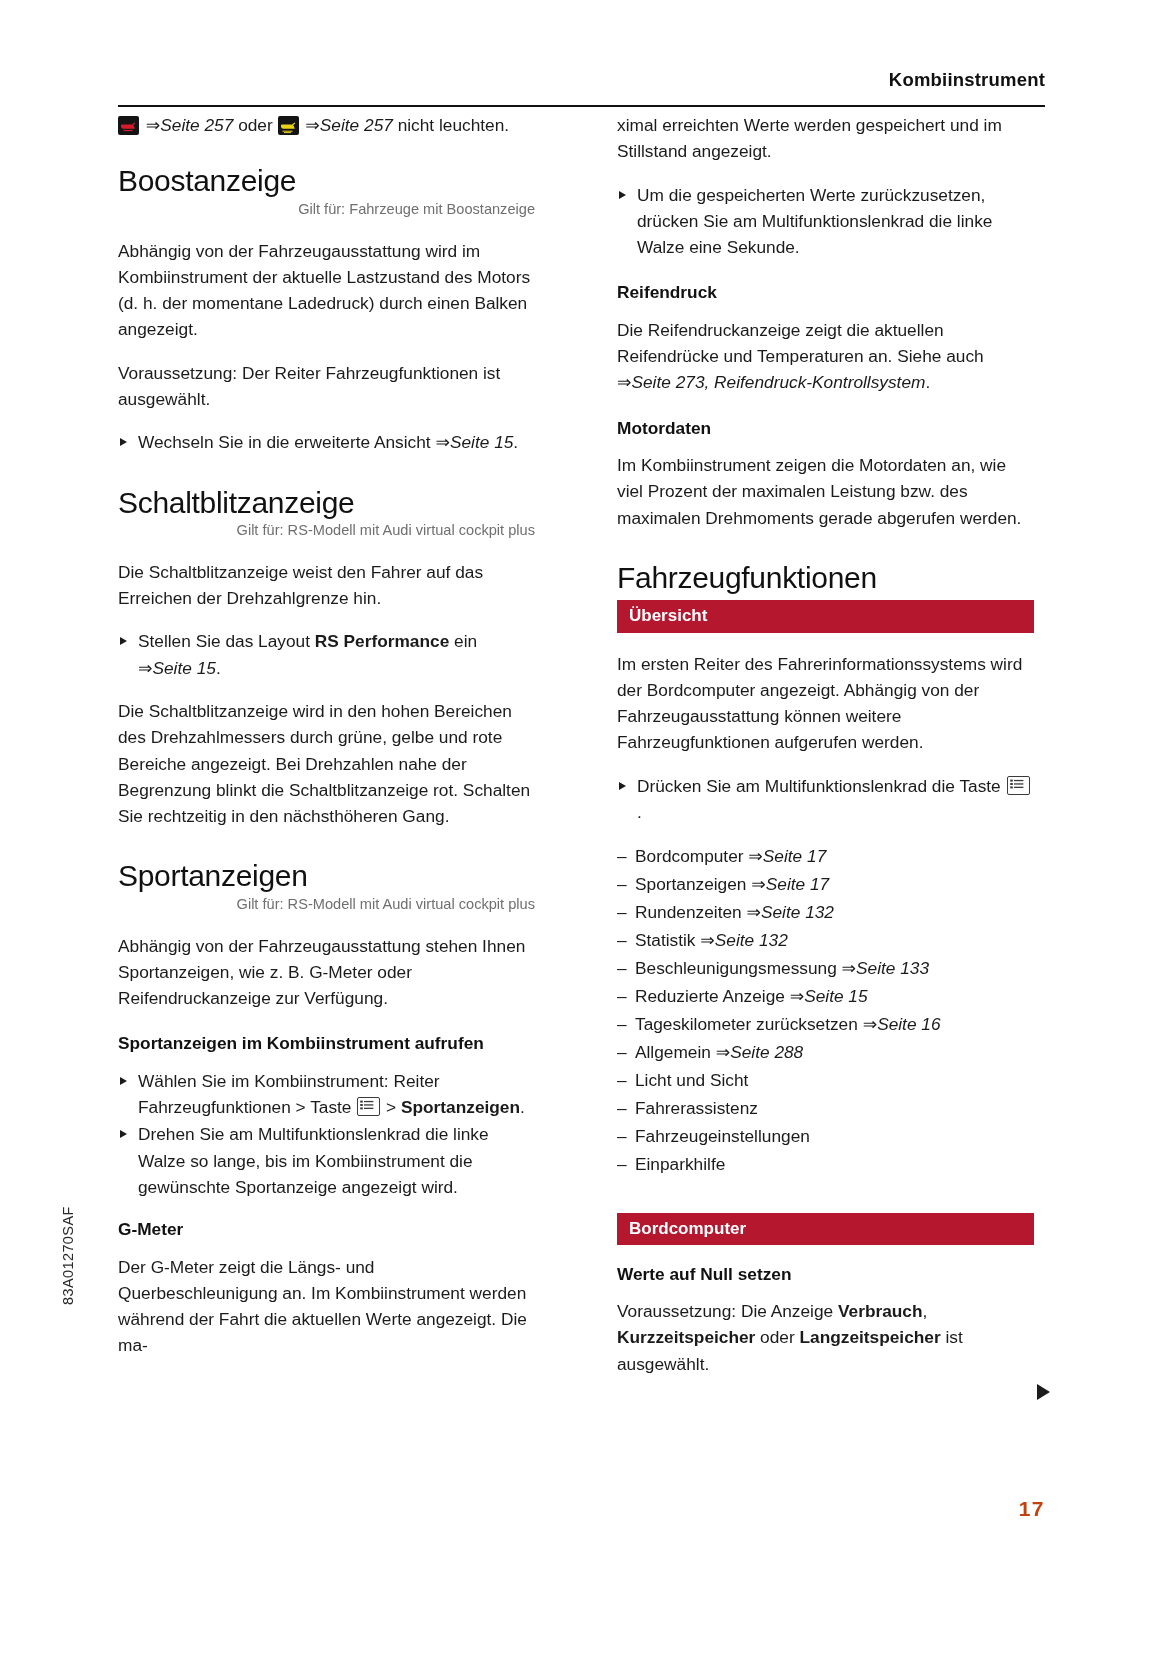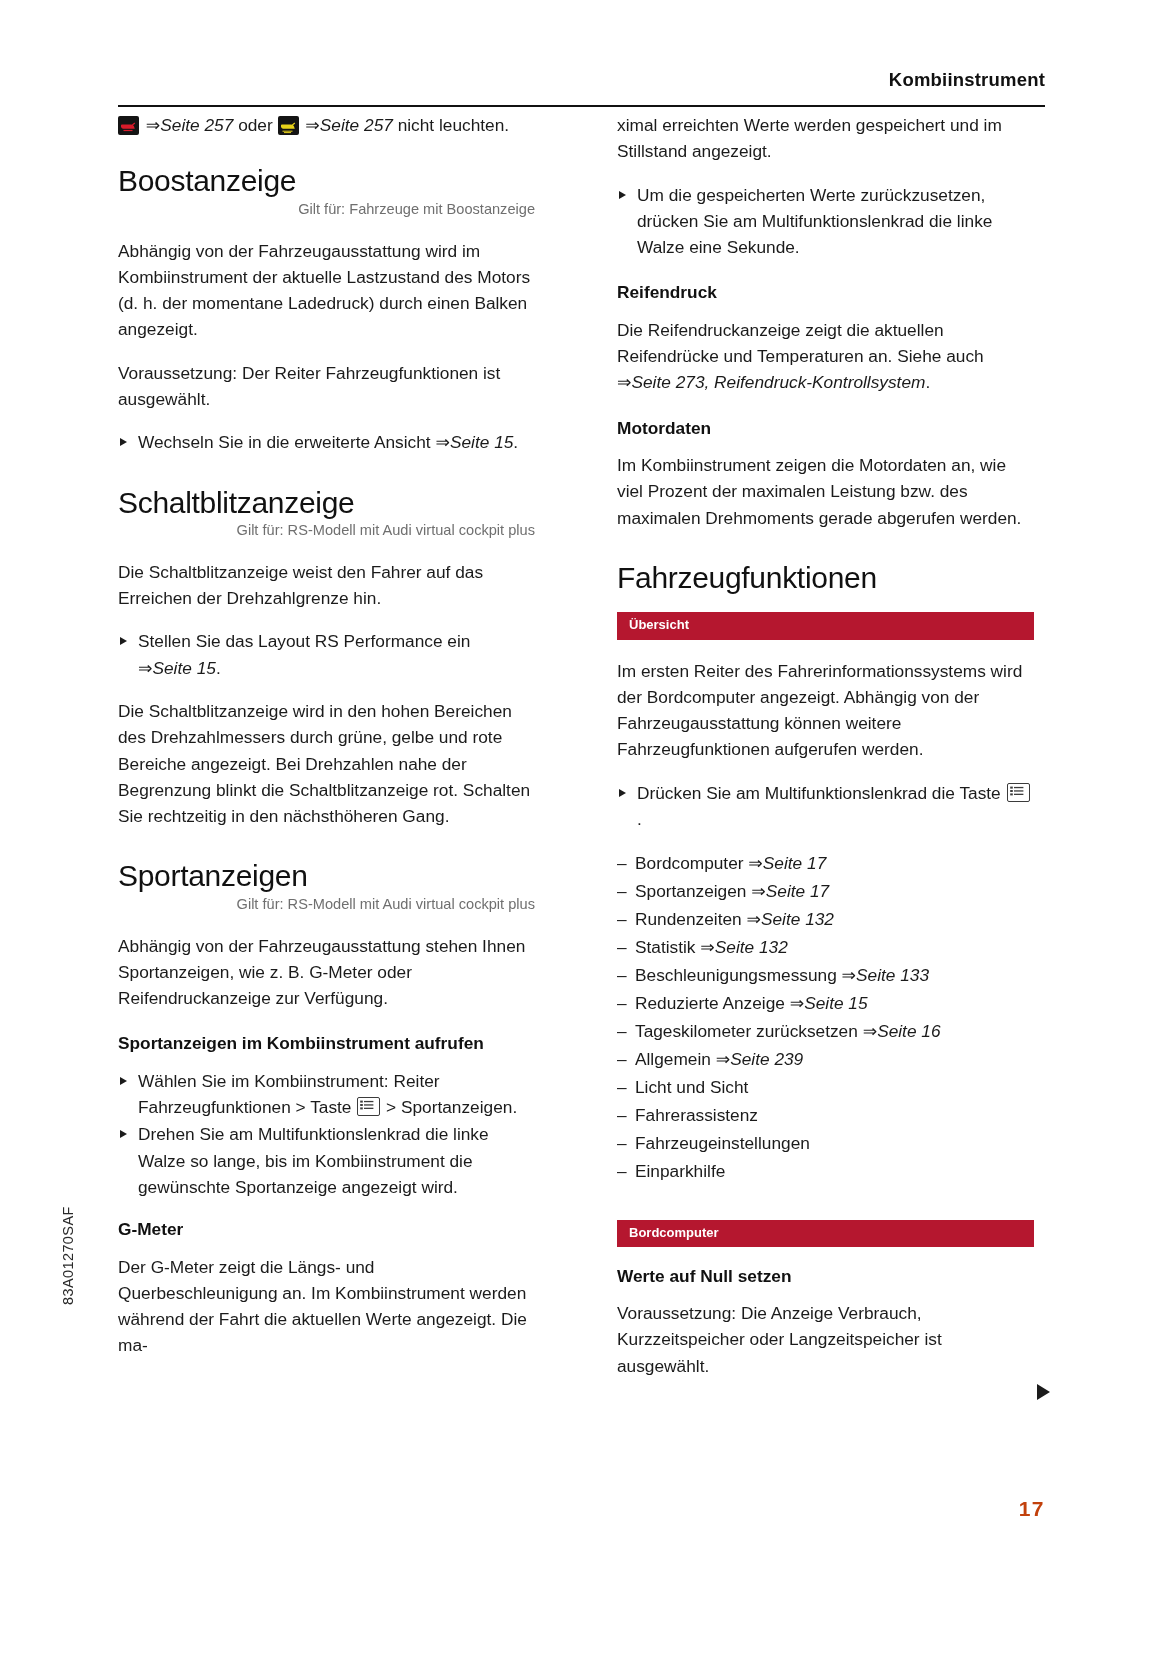--- a/index.html
+++ b/index.html
@@ -84,24 +84,24 @@
     margin: 21px 0 12px 0;
     line-height: 1.35;
     color: #111;
   }
   h2.sub.tight { margin-top: 18px; }
 
   
   .band {
     background: #b5172f;
     color: #ffffff;
-    font-size: 13px;
+    font-size: 17px;
     font-weight: bold;
     padding: 5px 10px 6px 12px;
-    margin: 18px 0 18px 0;
+    margin: 6px 0 18px 0;
     line-height: 1.25;
   }
   .band.spaced { margin-top: 34px; }
 
   
   ul.actions { list-style: none; margin: 0 0 17px 0; padding: 0; }
   ul.actions li {
     position: relative;
     padding-left: 20px;
     margin-bottom: 1px;
@@ -128,21 +128,21 @@
   ul.dashes li::before {
     content: "\2013";
     position: absolute;
     left: 0;
     top: 0;
     color: #1b1b1b;
   }
 
   .ref { font-style: italic; white-space: nowrap; }
   .ref-arrow { font-style: normal; }
-  b, strong { font-weight: normal; }
+  b, strong { font-weight: bold; }
 
   
   .lamp {
     display: inline-block;
     width: 21px;
     height: 19px;
     vertical-align: -4px;
     background: #141414;
     border-radius: 2px;
     position: relative;
@@ -303,21 +303,21 @@
     </ul>
 
     <ul class="dashes">
       <li><span>Bordcomputer</span> <span class="ref"><span class="ref-arrow">⇒</span><span>Seite 17</span></span></li>
       <li><span>Sportanzeigen</span> <span class="ref"><span class="ref-arrow">⇒</span><span>Seite 17</span></span></li>
       <li><span>Rundenzeiten</span> <span class="ref"><span class="ref-arrow">⇒</span><span>Seite 132</span></span></li>
       <li><span>Statistik</span> <span class="ref"><span class="ref-arrow">⇒</span><span>Seite 132</span></span></li>
       <li><span>Beschleunigungsmessung</span> <span class="ref"><span class="ref-arrow">⇒</span><span>Seite 133</span></span></li>
       <li><span>Reduzierte Anzeige</span> <span class="ref"><span class="ref-arrow">⇒</span><span>Seite 15</span></span></li>
       <li><span>Tageskilometer zurücksetzen</span> <span class="ref"><span class="ref-arrow">⇒</span><span>Seite 16</span></span></li>
-      <li><span>Allgemein</span> <span class="ref"><span class="ref-arrow">⇒</span><span>Seite 239</span></span></li>
+      <li><span>Allgemein</span> <span class="ref"><span class="ref-arrow">⇒</span><span>Seite 288</span></span></li>
       <li>Licht und Sicht</li>
       <li>Fahrerassistenz</li>
       <li>Fahrzeugeinstellungen</li>
       <li>Einparkhilfe</li>
     </ul>
 
     <div class="band spaced">Bordcomputer</div>
     <h2 class="sub" style="margin-top:0">Werte auf Null setzen</h2>
     <p><span>Voraussetzung: Die Anzeige </span><b>Verbrauch</b><span>, </span><b>Kurzzeitspeicher</b><span> oder </span><b>Langzeitspeicher</b><span> ist ausgewählt.</span></p>
   </div>

